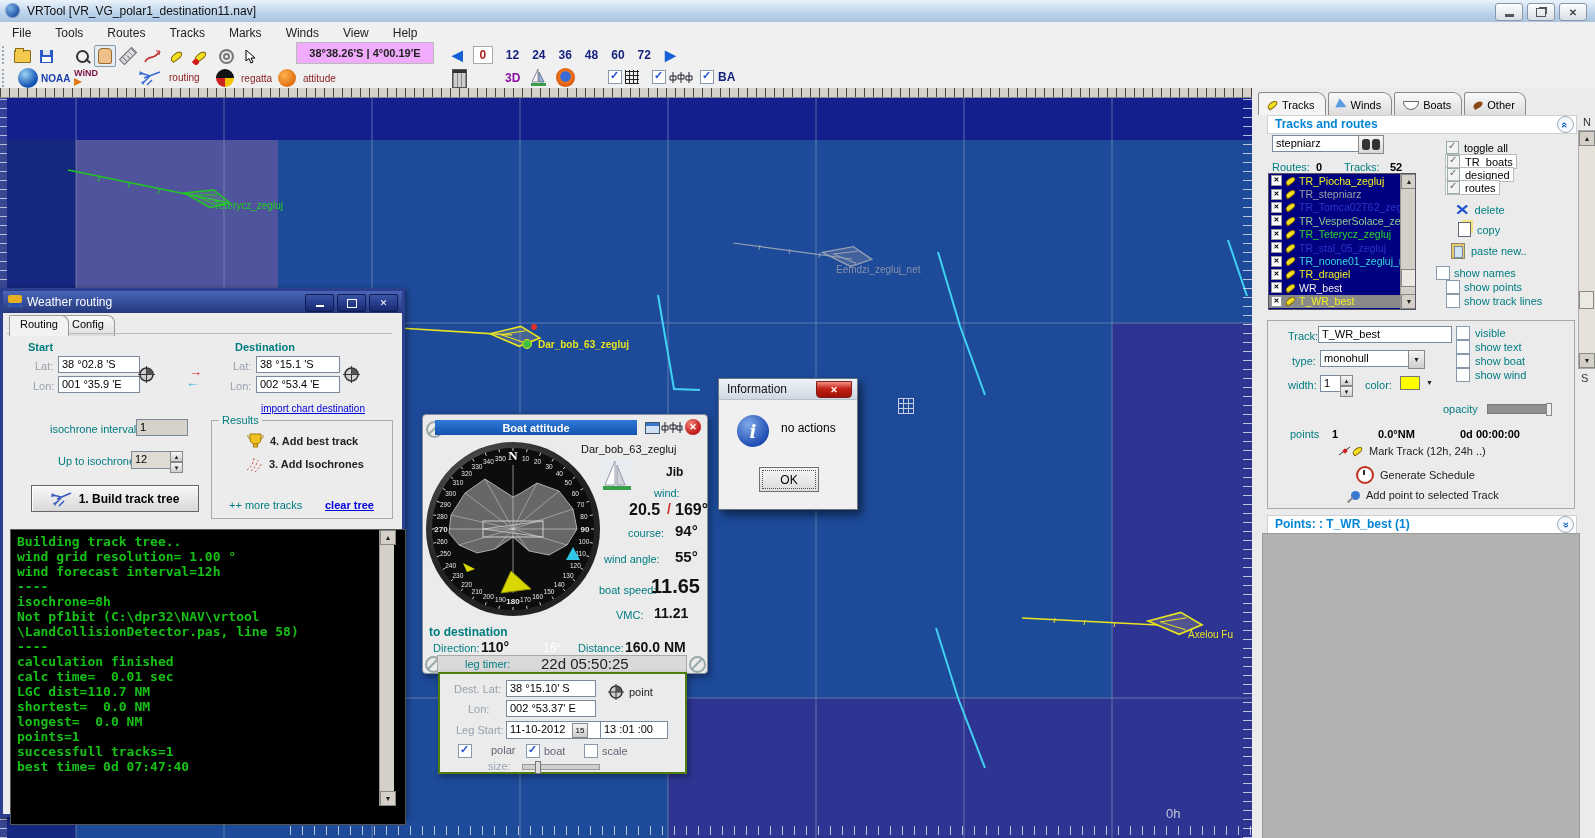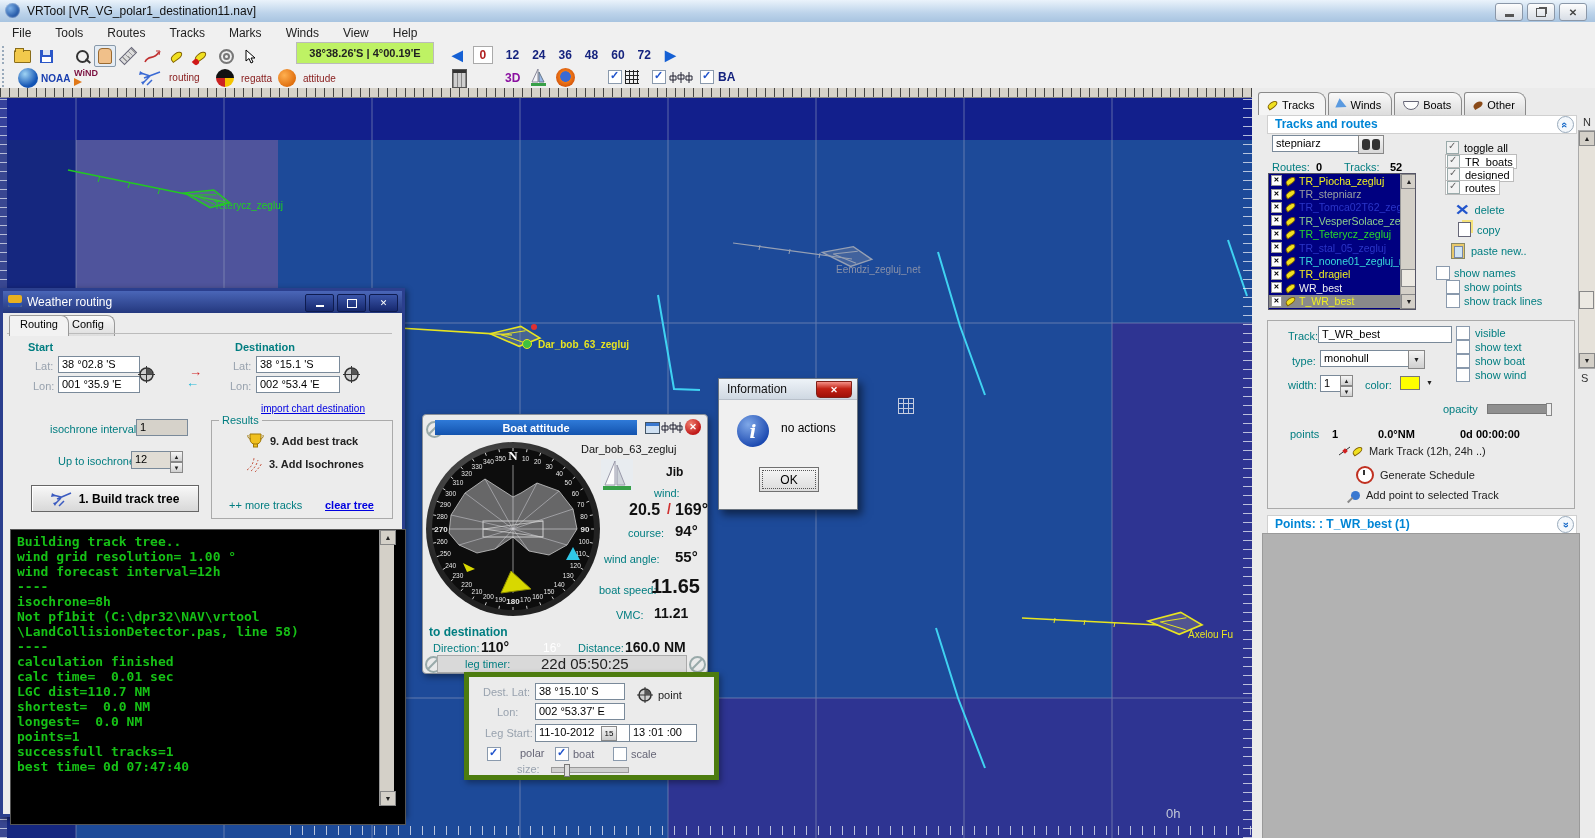--- a/index.html
+++ b/index.html
@@ -32,21 +32,21 @@
   .ic-floppy::before{content:"";position:absolute;left:3px;top:0;width:7px;height:5px;background:#dce4f2;}
   .ic-floppy::after{content:"";position:absolute;left:2px;bottom:1px;width:9px;height:5px;background:#fff;}
   .ic-mag{width:9px;height:9px;border:2px solid #333;border-radius:50%;position:relative;}
   .ic-mag::after{content:"";position:absolute;left:7px;top:8px;width:6px;height:2px;background:#333;transform:rotate(40deg);}
   .ic-hand{width:12px;height:14px;background:#f0c08a;border:1px solid #9a6a30;border-radius:4px 4px 2px 2px;}
   .ic-ruler{width:16px;height:6px;background:repeating-linear-gradient(90deg,#ddd 0 3px,#999 3px 4px);border:1px solid #667;transform:rotate(-45deg);}
   .ic-target{width:11px;height:11px;border:2px solid #777;border-radius:50%;box-shadow:inset 0 0 0 2px #eee,inset 0 0 0 4px #777;}
   .pen{display:inline-block;width:11px;height:5px;background:#f0e020;border:1px solid #806000;border-radius:50% 50% 50% 0;transform:rotate(-35deg);}
   .pen.small{width:9px;height:4px;}
   .red-drop{position:absolute;left:3px;bottom:1px;width:6px;height:6px;background:#d01818;border-radius:50% 50% 50% 0;transform:rotate(45deg);}
-  .coords-box{left:296px;top:-2px;width:136px;height:20px;background:#bef264;border:1px solid #bbb;
+  .coords-box{left:296px;top:-2px;width:136px;height:20px;background:#f0abfc;border:1px solid #bbb;
     display:flex;align-items:center;justify-content:center;font-weight:bold;font-size:11px;color:#222;}
   .nav-arrow{font-size:14px;color:#1560d4;font-weight:bold;}
   .nav-arrow.l::before{content:"◀";} .nav-arrow.r::before{content:"▶";}
   .hour-box{width:18px;height:16px;background:#fff;border:1px solid #aaa;display:flex;align-items:center;justify-content:center;
     color:#b02020;font-weight:bold;font-size:12px;}
   .hour-num{color:#15237e;font-weight:bold;font-size:12px;margin-left:13px;}
   .tb2 .lbl{color:#8a2020;font-size:10px;margin-left:3px;}
   .ic-noaa{width:20px;height:20px;border-radius:50%;background:radial-gradient(circle at 35% 30%,#9fd4f4,#1354b4 65%);}
   .noaa-txt{color:#1a3fb0;font-weight:bold;font-size:10px;}
   .wind-txt{color:#7a1040;font-weight:bold;font-size:9px;}
@@ -180,21 +180,21 @@
   .noslash::after{content:"";position:absolute;left:-1px;top:5px;width:14px;height:2px;background:#9aa;transform:rotate(-45deg);}
   .ba-rect-ico{position:absolute;left:222px;top:7px;width:13px;height:10px;background:#cfe0f2;border:1px solid #456;box-shadow:inset 0 3px 0 #3a78d0;}
   .ba-close{position:absolute;left:262px;top:4px;width:16px;height:16px;border-radius:50%;
     background:radial-gradient(circle at 35% 30%,#f08070,#c01818 70%);color:#fff;font-size:9px;font-weight:bold;
     display:flex;align-items:center;justify-content:center;}
   .ba-close::before{content:"✕";}
   .ring-num{fill:#e8e8e8;font-size:6.5px;text-anchor:middle;font-family:"Liberation Sans",sans-serif;}
   .ring-n{fill:#fff;font-size:13px;font-weight:bold;text-anchor:middle;font-family:"Liberation Serif",serif;}
   .big{font-weight:bold;color:#111;}
   .ba-timerbar{position:absolute;left:14px;top:240px;width:248px;height:16px;background:#d9d9d9;border:1px solid #aaa;}
-  #ba-bottom{left:464px;top:672px;width:245px;height:98px;background:#ebebeb;border:5px solid #4d7c0f;box-shadow:2px 3px 6px rgba(0,0,0,.35);}
+  #ba-bottom{left:438px;top:672px;width:245px;height:98px;background:#ebebeb;border:2px solid #4d7c0f;box-shadow:2px 3px 6px rgba(0,0,0,.35);}
   .cal-btn{position:absolute;width:14px;height:13px;background:linear-gradient(#f6f6f6,#ccc);border:1px solid #888;
     font-size:8px;display:flex;align-items:center;justify-content:center;}
   .ba-slider{position:absolute;height:4px;background:#cfcfcf;border:1px solid #999;}
   .ba-slider i{position:absolute;left:12px;top:-4px;width:4px;height:11px;background:#ddd;border:1px solid #777;}
   
   #info{left:718px;top:378px;width:138px;height:130px;background:#f0f0f0;border:1px solid #6a7480;
     box-shadow:4px 5px 8px rgba(0,0,0,.5);}
   .info-title{position:absolute;left:0;top:0;width:100%;height:20px;background:linear-gradient(#eef3f8,#cfd8e2);
     border-bottom:1px solid #b8c0ca;display:flex;align-items:center;}
   .info-title .t{margin-left:8px;font-size:12px;color:#111;}
@@ -712,21 +712,21 @@
     </div>
 
     <div class="groupbox" style="left:208px;top:129px;width:180px;height:97px;background:none;"></div>
     <span class="abs teal" style="left:216px;top:123px;background:#ececec;padding:0 3px;">Results</span>
     <div class="action" style="left:244px;top:142px;">
       <svg width="17" height="15">
         <path d="M3,1 h11 v5 a5.5,5.5 0 0 1 -11,0 Z" fill="#f0c020" stroke="#a07808"></path>
         <path d="M1,2 a3,3 0 0 0 3,4 M16,2 a3,3 0 0 1 -3,4" stroke="#a07808" fill="none"></path>
         <rect x="6.5" y="11" width="4" height="3" fill="#f0c020" stroke="#a07808"></rect>
         </svg>
-      <span style="font-weight:bold;color:#222;">9. Add best track</span>
+      <span style="font-weight:bold;color:#222;">4. Add best track</span>
     </div>
     <div class="action" style="left:242px;top:165px;">
       <svg width="18" height="16">
         <g stroke="#c04028" fill="none" stroke-dasharray="2,2">
             <path d="M2,14 Q8,10 9,2"></path>
             <path d="M6,15 Q11,11 13,4"></path>
             <path d="M10,16 Q14,12 17,7"></path>
           </g>
         </svg>
       <span style="font-weight:bold;color:#222;">3. Add Isochrones</span>

